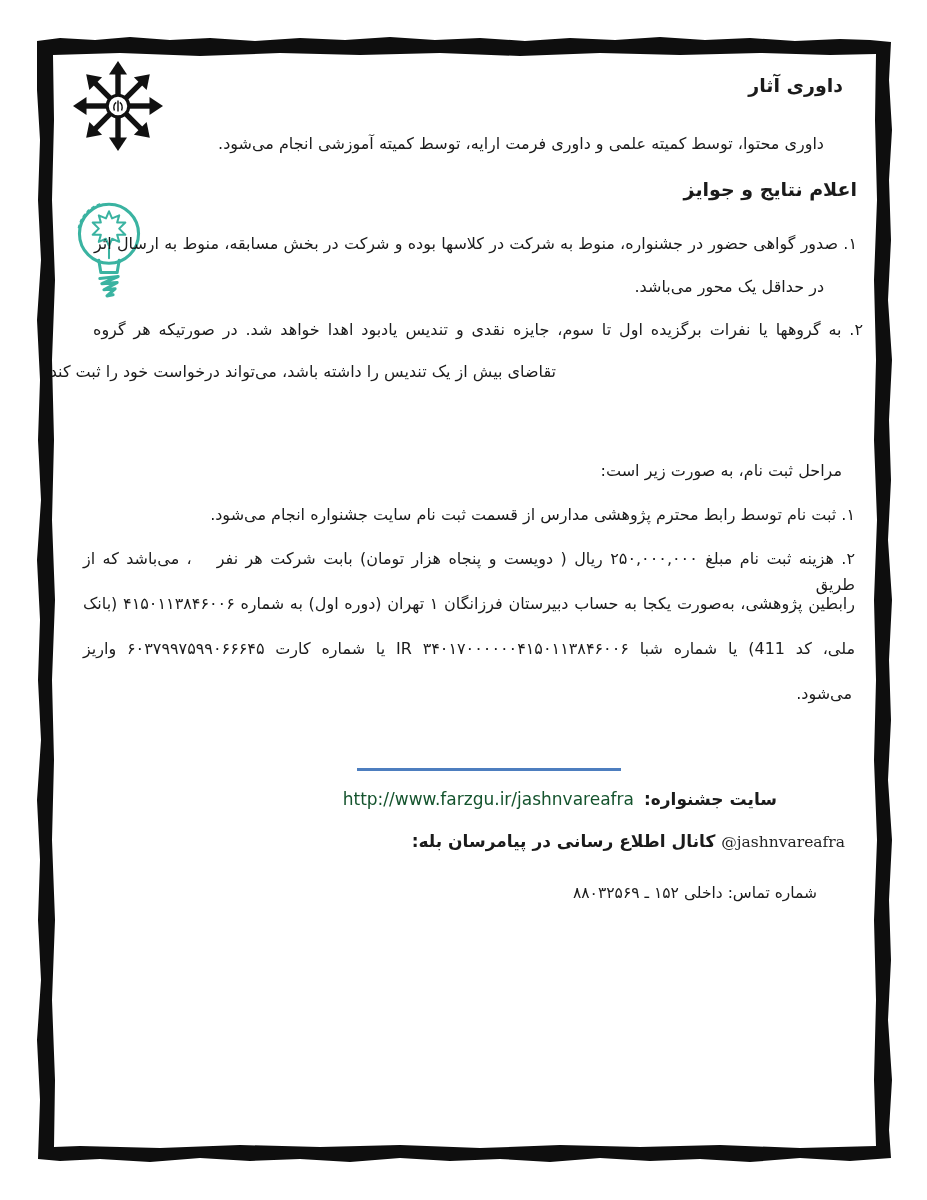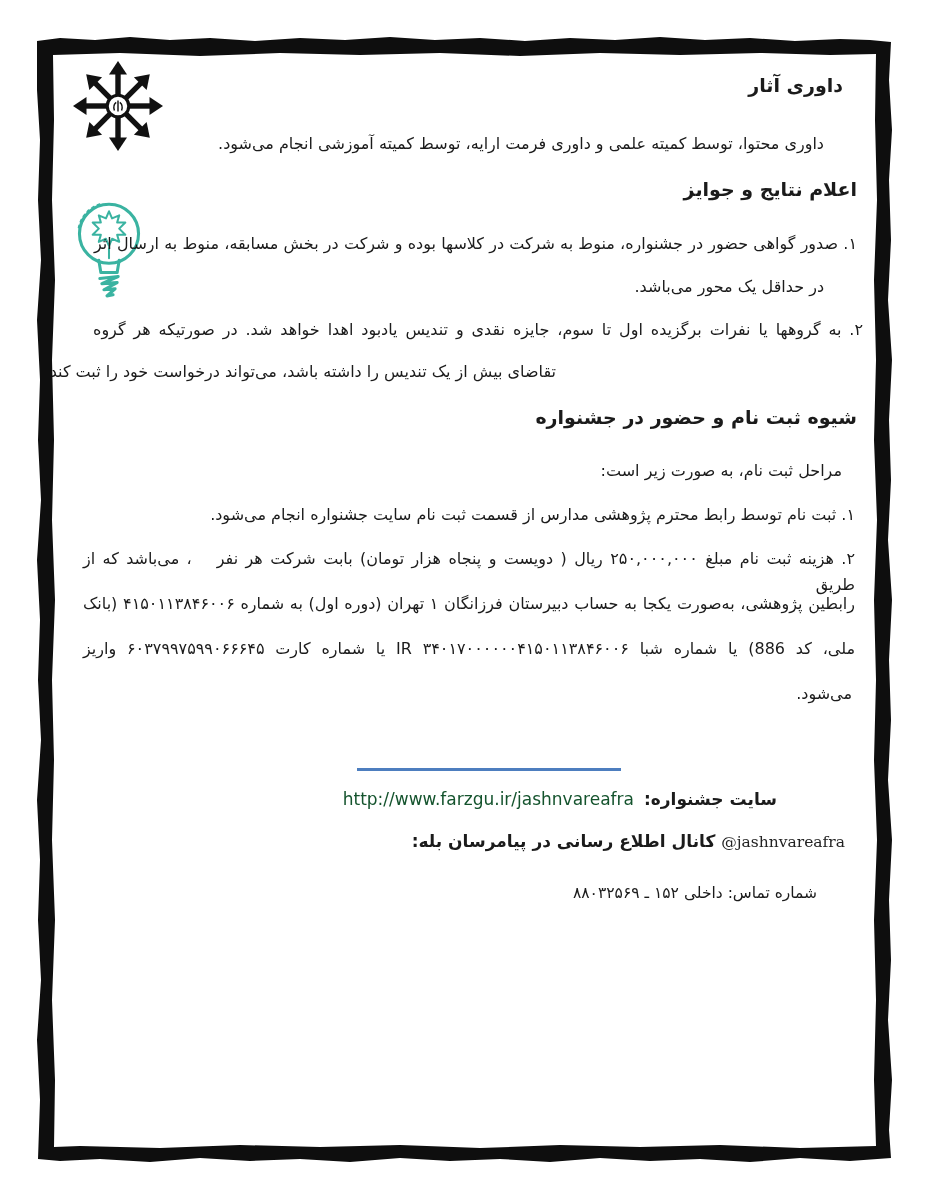--- a/index.html
+++ b/index.html
@@ -125,29 +125,28 @@
 
   <div class="abs h" style="top:72px;right:84px;">داوری آثار</div>
   <div class="abs txt" style="top:131px;right:103px;">داوری محتوا، توسط کمیته علمی و داوری فرمت ارایه، توسط کمیته آموزشی انجام می‌شود.</div>
 
   <div class="abs h" style="top:176px;right:70px;">اعلام نتایج و جوایز</div>
   <div class="abs txt just" style="top:231px;right:70px;width:763px;">۱. صدور گواهی حضور در جشنواره، منوط به شرکت در کلاسها بوده و شرکت در بخش مسابقه، منوط به ارسال اثر</div>
   <div class="abs txt" style="top:274px;right:103px;">در حداقل یک محور می‌باشد.</div>
   <div class="abs txt just" style="top:317px;right:64px;width:770px;">۲. به گروهها یا نفرات برگزیده اول تا سوم، جایزه نقدی و تندیس یادبود اهدا خواهد شد. در صورتیکه هر گروه</div>
   <div class="abs txt" style="top:359px;right:371px;margin-left:36px;">تقاضای بیش از یک تندیس را داشته باشد، می‌تواند درخواست خود را ثبت کند.</div>
 
-  <div class="abs h" style="top:404px;right:70px;">شیوه ثبت نام و حضور در جشنواره</div>
   <div class="abs txt" style="top:458px;right:85px;">مراحل ثبت نام، به صورت زیر است:</div>
   <div class="abs txt" style="top:502px;right:72px;">۱.  ثبت نام توسط رابط محترم پژوهشی مدارس از قسمت ثبت نام سایت جشنواره انجام می‌شود.</div>
 
   <div class="abs txt just" style="top:546px;right:72px;width:772px;">
     <span>۲. هزینه ثبت نام مبلغ ۲۵۰,۰۰۰,۰۰۰ ریال ( دویست و پنجاه هزار تومان) </span><span class="u">بابت شرکت هر نفر</span><span>، می‌باشد که از طریق</span>
   </div>
   <div class="abs txt just" style="top:591px;right:72px;width:772px;">رابطین پژوهشی، به‌صورت یکجا به حساب دبیرستان فرزانگان ۱ تهران (دوره اول) به شماره ۴۱۵۰۱۱۳۸۴۶۰۰۶ (بانک</div>
-  <div class="abs txt just" style="top:636px;right:72px;width:772px;">ملی، کد 886) یا شماره شبا IR ۳۴۰۱۷۰۰۰۰۰۰۴۱۵۰۱۱۳۸۴۶۰۰۶ یا شماره کارت ۶۰۳۷۹۹۷۵۹۹۰۶۶۶۴۵ واریز</div>
+  <div class="abs txt just" style="top:636px;right:72px;width:772px;">ملی، کد 411) یا شماره شبا IR ۳۴۰۱۷۰۰۰۰۰۰۴۱۵۰۱۱۳۸۴۶۰۰۶ یا شماره کارت ۶۰۳۷۹۹۷۵۹۹۰۶۶۶۴۵ واریز</div>
   <div class="abs txt" style="top:681px;right:75px;">می‌شود.</div>
 
   <div class="abs divider" style="top:768px;left:357px;width:264px;height:3px;background:#4d7ebf;"></div>
 
   <div class="abs footrow" style="top:789px;right:150px;">
     <a class="f-url" href="#" style="color:#14532d;text-decoration:none;margin-right:10px;">http://www.farzgu.ir/jashnvareafra</a>
     <span class="f-label">سایت جشنواره:</span>
   </div>
 
   <div class="abs footrow" style="top:831px;right:82px;">

